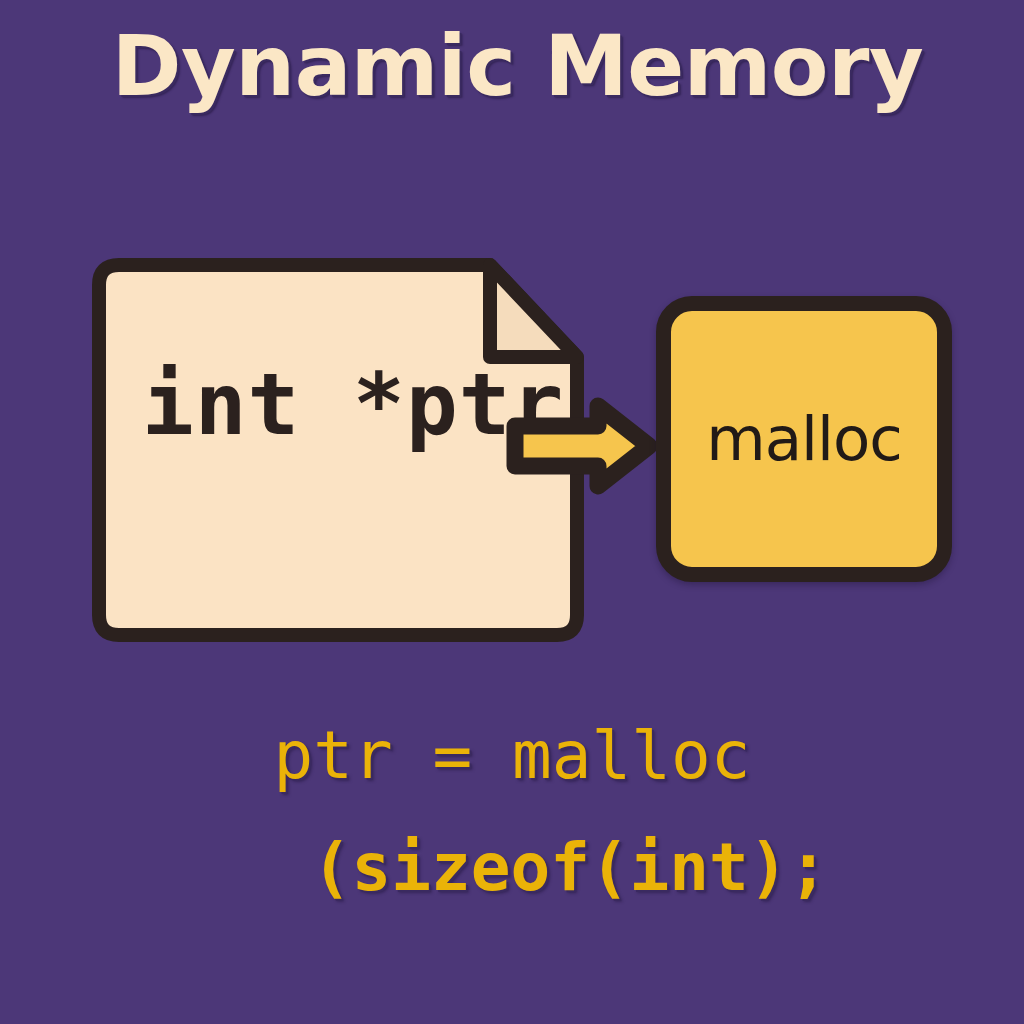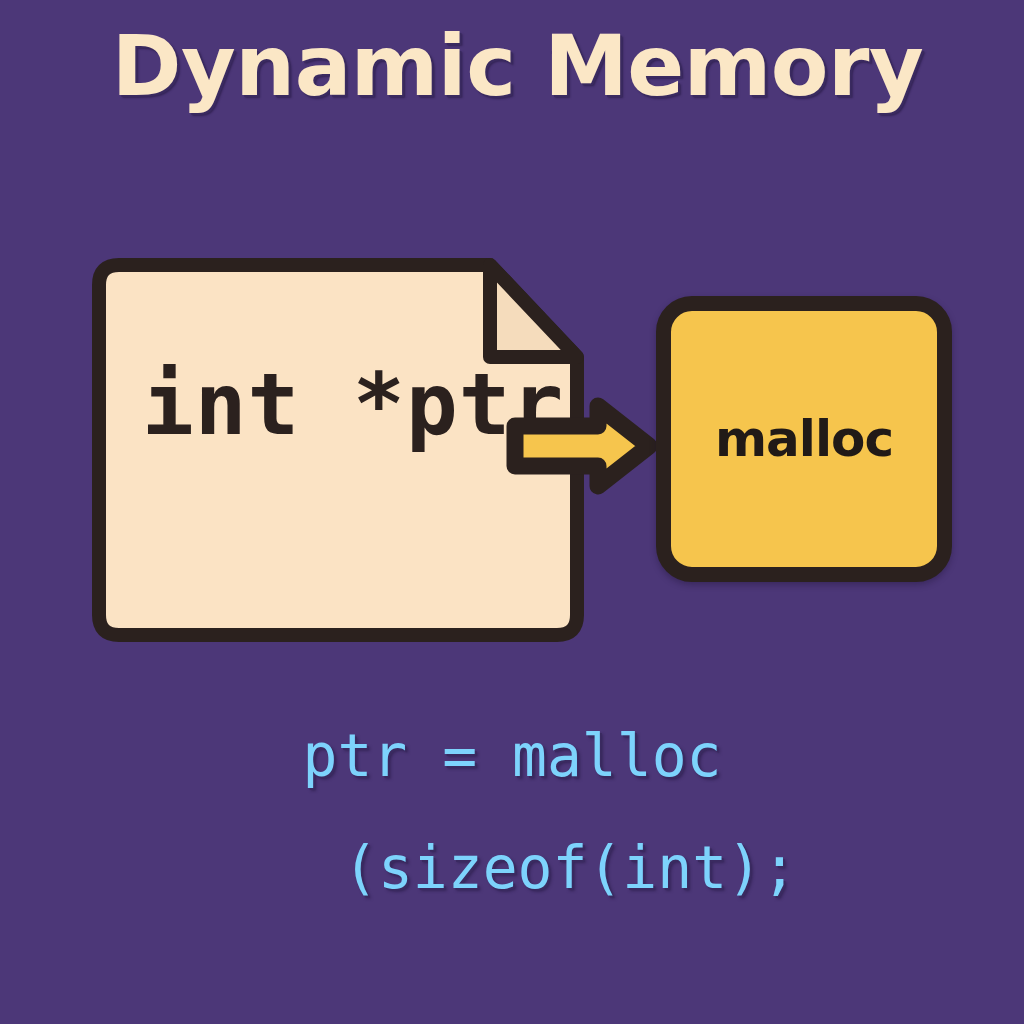--- a/index.html
+++ b/index.html
@@ -89,51 +89,52 @@
     background: #f6c54d;
     border: 15px solid #2b211e;
     border-radius: 36px;
     display: flex;
     align-items: center;
     justify-content: center;
     box-shadow: 0 3px 6px rgba(25,15,45,0.35);
   }
   .malloc-label {
     font-family: "DejaVu Sans", sans-serif;
-    font-weight: bold;
-    font-size: 50px;
+    font-weight: normal;
+    font-size: 61px;
     line-height: 74px;
     color: #211a17;
     letter-spacing: -1px;
     user-select: none;
   }
 
   
   .code-block {
     position: absolute;
     left: 0;
     top: 700px;
     width: 1024px;
     text-align: center;
     user-select: none;
   }
   .code-line {
     display: block;
     font-family: "DejaVu Sans Mono", monospace;
     font-weight: normal;
-    font-size: 58px;
+    font-size: 66px;
     line-height: 112px;
-    color: #7dd3fc;
+    color: #eab308;
     text-shadow:
        2px 2px 0 #3a2a60,
        3px 3px 3px rgba(32,20,60,0.5);
     white-space: pre;
   }
   .code-line.line-2 {
     padding-left: 116px;
+    font-weight: bold;
   }
 </style>
 </head>
 <body>
 
 <div id="poster">
 
   <div class="title-block">
     <span class="title-line">Dynamic Memory</span>
   </div>

